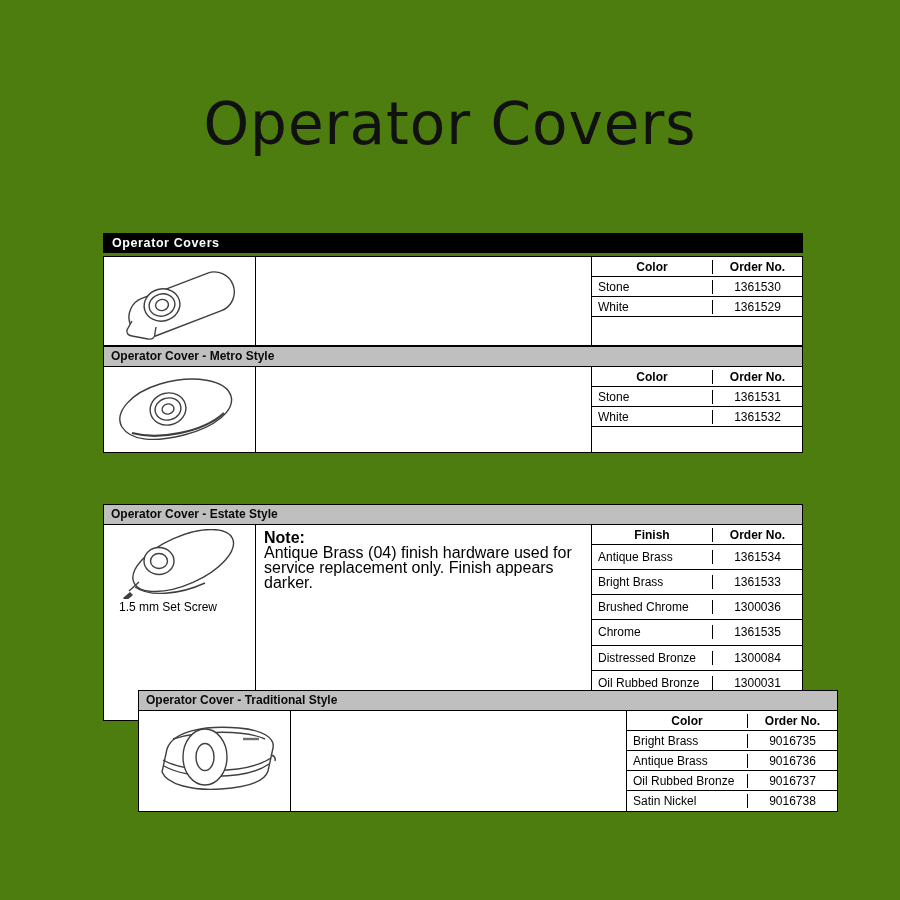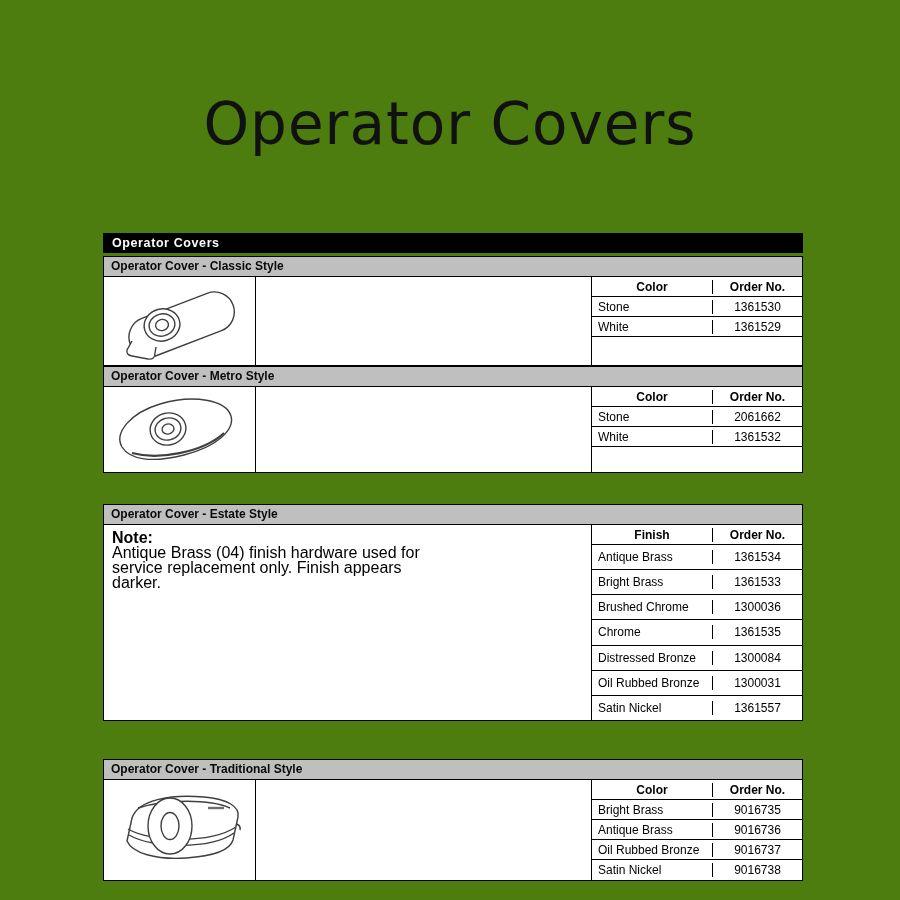--- a/index.html
+++ b/index.html
@@ -15,21 +15,21 @@
     position:absolute; top:90px; left:0; width:100%;
     text-align:center;
     font-family:"DejaVu Sans", sans-serif;
     font-size:58px; font-weight:400; color:#111;
     letter-spacing:1px;
   }
 
   .block { position:absolute; left:103px; width:700px; }
   .block-1 { top:233px; }
   .block-2 { top:504px; }
-  .block-3 { top:759px; }
+  .block-3 { top:690px;margin-left:35px; }
 
   .banner {
     height:20px; background:#000; color:#fff;
     font-size:12.5px; font-weight:bold; line-height:20px;
     padding-left:9px; letter-spacing:0.6px;
     margin-bottom:3px;
   }
 
   .sec-hdr {
     height:20px; background:#bfbfbf;
@@ -74,21 +74,20 @@
 </head>
 <body>
 
 <div class="page">
 
   <div class="main-title">Operator Covers</div>
 
   <div class="block block-1">
     <div class="banner">Operator Covers</div>
 
-    <div class="sec-hdr">Operator Cover - Classic Style</div>
     <div class="sec-body body-classic">
       <div class="cell-img">
         <svg class="illus" width="140" height="84" viewBox="0 0 140 84">
           <g fill="#ffffff" stroke="#3f3f3f" stroke-width="1.4">
             <g transform="rotate(-21 70 42)">
               <rect x="16" y="24" width="110" height="40" rx="20" ry="20"></rect>
             </g>
             <path d="M22 60 l-5 9 q-1 5 5 6 l16 3 q7 1 7 -6 l1 -6" fill="#fff"></path>
             <ellipse cx="52" cy="44" rx="18" ry="16" transform="rotate(-15 52 44)"></ellipse>
             <ellipse cx="52" cy="44" rx="13" ry="11" transform="rotate(-15 52 44)"></ellipse>
@@ -131,37 +130,52 @@
         </svg>
       </div>
       <div class="cell-mid"></div>
       <div class="cell-table">
         <div class="trow">
           <div class="c-color hc">Color</div>
           <div class="c-order hc">Order No.</div>
         </div>
         <div class="trow">
           <div class="c-color">Stone</div>
-          <div class="c-order">2061662</div>
+          <div class="c-order">1361531</div>
         </div>
         <div class="trow">
           <div class="c-color">White</div>
           <div class="c-order">1361532</div>
         </div>
         <div class="trow grow noline filler">
           <div class="c-color"></div>
           <div class="c-order"></div>
         </div>
       </div>
     </div>
   </div>
 
   <div class="block block-2">
     <div class="sec-hdr">Operator Cover - Estate Style</div>
     <div class="sec-body body-estate">
+      <div class="cell-img">
+        <svg class="illus" width="142" height="70" viewBox="0 0 142 70">
+          <g fill="#ffffff" stroke="#3f3f3f" stroke-width="1.4">
+            <g transform="rotate(-24 74 36)">
+              <ellipse cx="76" cy="32" rx="54" ry="24"></ellipse>
+            </g>
+            <path d="M26 58 C 40 68, 70 66, 96 54" fill="none"></path>
+            <ellipse cx="50" cy="32" rx="15" ry="13.5"></ellipse>
+            <ellipse cx="50" cy="32" rx="8.5" ry="7.5"></ellipse>
+            <path d="M20 62 l10 -9" fill="none"></path>
+            <path d="M14 69 l7 -6 l3 3 l-7 6 Z" fill="#3f3f3f" stroke="none"></path>
+          </g>
+        </svg>
+        <div class="screw-caption">1.5 mm Set Screw</div>
+      </div>
       <div class="cell-mid">
         <div class="note">
           <span class="note-label">Note:</span>
           <span>Antique Brass (04) finish hardware used for service replacement only. Finish appears darker.</span>
         </div>
       </div>
       <div class="cell-table">
         <div class="trow">
           <div class="c-color hc">Finish</div>
           <div class="c-order hc">Order No.</div>

